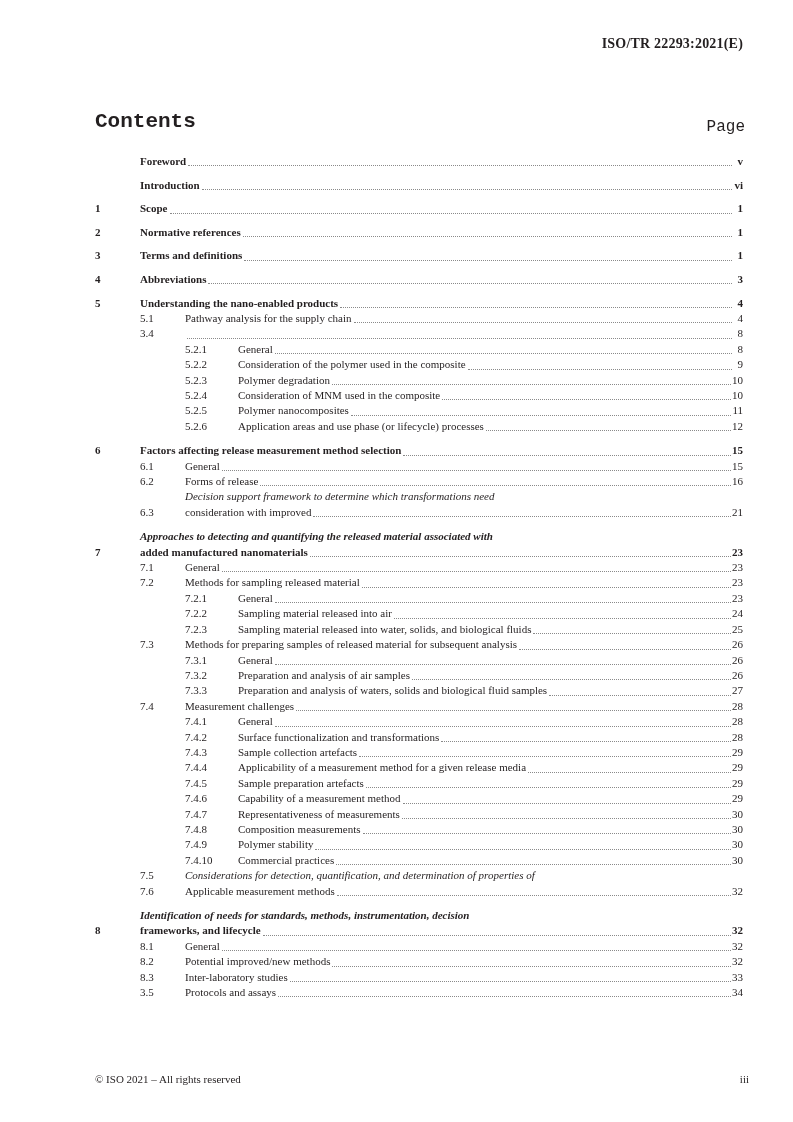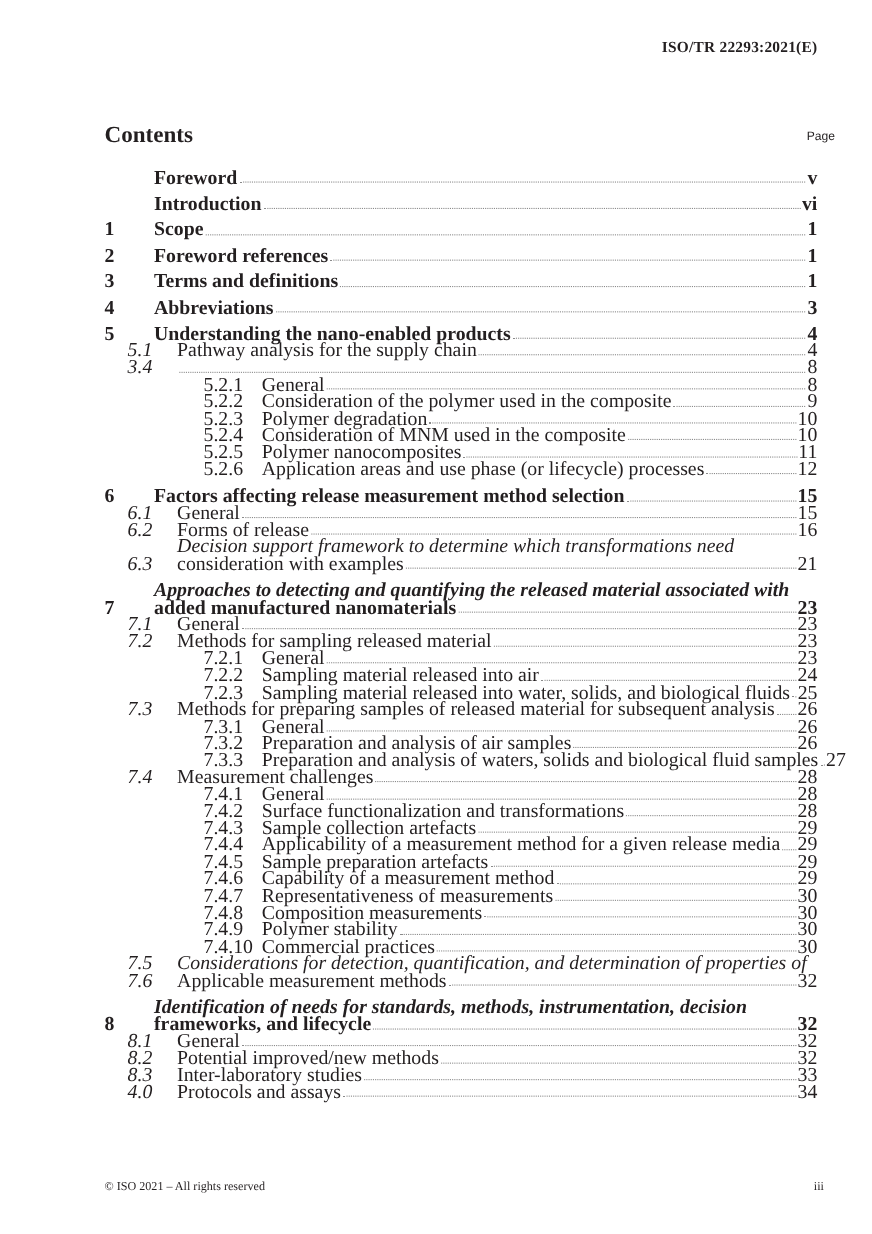--- a/index.html
+++ b/index.html
@@ -1,32 +1,32 @@
 <!DOCTYPE html>
 <html><head>
 <meta charset="utf-8">
 <style>
   html, body { margin: 0; padding: 0; background: #ffffff; }
   body { width: 793px; height: 1122px; position: relative; overflow: hidden;
          font-family: "DejaVu Serif", "Liberation Serif", serif; color: #231f20; }
   .header { position: absolute; top: 36px; right: 50px; font-weight: bold; font-size: 14px;
             font-family: "Liberation Serif", serif; letter-spacing: 0.2px; }
   .contents-title { position: absolute; left: 95px; top: 110px; font-size: 21px; font-weight: bold;
-            font-family: Liberation Serif, serif; }
-  .page-label { position: absolute; right: 34px; top: 118px; font-size: 11px;
-            font-family: Liberation Sans, sans-serif; }
+            font-family: Liberation Mono, monospace; }
+  .page-label { position: absolute; right: 48px; top: 118px; font-size: 16px;
+            font-family: Liberation Mono, monospace; }
   .toc { position: absolute; left: 95px; top: 154px; width: 648px;
-         font-family: "Liberation Serif", serif; font-size: 18px; }
+         font-family: "Liberation Serif", serif; font-size: 11px; }
   .row { display: flex; align-items: flex-end; line-height: 15.4px; position: relative; }
   .row.l1 { font-weight: bold; margin-top: 8.2px; line-height: 15.4px; }
   .row.l1.first { margin-top: 0; }
   .row.l1.gap { margin-top: 9px; }
   .num { flex: none; }
   .l1 .num { width: 45px; }
-  .l2 .num { margin-left: 21px; width: 45px; font-style: italic; }
+  .l2 .num { margin-left: 45px; width: 45px; }
   .l3 .num { margin-left: 90px; width: 53px; }
   .title-wrap { flex: 1; display: flex; align-items: flex-end; min-width: 0; }
   .title { flex: none; white-space: nowrap; }
   .leader { flex: 1; border-bottom: 1px dotted #8a8a8a; margin: 0 1px 3px 2px; height: 0; min-width: 4px; }
   .pg { flex: none; text-align: right; min-width: 10px; }
   .multi { flex-direction: column; align-items: stretch; }
   .multi .line1 { white-space: nowrap; font-style: italic; }
   .multi .line2 { display: flex; align-items: flex-end; }
   .footer-left { position: absolute; left: 95px; top: 1073px; font-size: 11px;
                  font-family: "Liberation Serif", serif; text-align: right; }
@@ -61,21 +61,21 @@
       <span class="num">1</span>
       <div class="title-wrap">
         <span class="title">Scope</span>
         <span class="leader"></span>
         <span class="pg">1</span>
       </div>
     </div>
     <div class="row l1">
       <span class="num">2</span>
       <div class="title-wrap">
-        <span class="title">Foreword references</span>
+        <span class="title">Normative references</span>
         <span class="leader"></span>
         <span class="pg">1</span>
       </div>
     </div>
     <div class="row l1">
       <span class="num">3</span>
       <div class="title-wrap">
         <span class="title">Terms and definitions</span>
         <span class="leader"></span>
         <span class="pg">1</span>
@@ -182,21 +182,21 @@
         <span class="title">Forms of release</span>
         <span class="leader"></span>
         <span class="pg">16</span>
       </div>
     </div>
     <div class="row l2">
       <span class="num">6.3</span>
       <div class="title-wrap multi">
         <span class="line1">Decision support framework to determine which transformations need</span>
         <div class="line2">
-          <span class="title">consideration with examples</span>
+          <span class="title">consideration with improved</span>
           <span class="leader"></span>
           <span class="pg">21</span>
         </div>
       </div>
     </div>
     <div class="row l1 gap">
       <span class="num">7</span>
       <div class="title-wrap multi">
         <span class="line1">Approaches to detecting and quantifying the released material associated with</span>
         <div class="line2">
@@ -409,21 +409,21 @@
     </div>
     <div class="row l2">
       <span class="num">8.3</span>
       <div class="title-wrap">
         <span class="title">Inter-laboratory studies</span>
         <span class="leader"></span>
         <span class="pg">33</span>
       </div>
     </div>
     <div class="row l2">
-      <span class="num">4.0</span>
+      <span class="num">3.5</span>
       <div class="title-wrap">
         <span class="title">Protocols and assays</span>
         <span class="leader"></span>
         <span class="pg">34</span>
       </div>
     </div>
   </div>
 
 <div class="footer-left">© ISO 2021 – All rights reserved</div>
 <div class="footer-right">iii</div>

